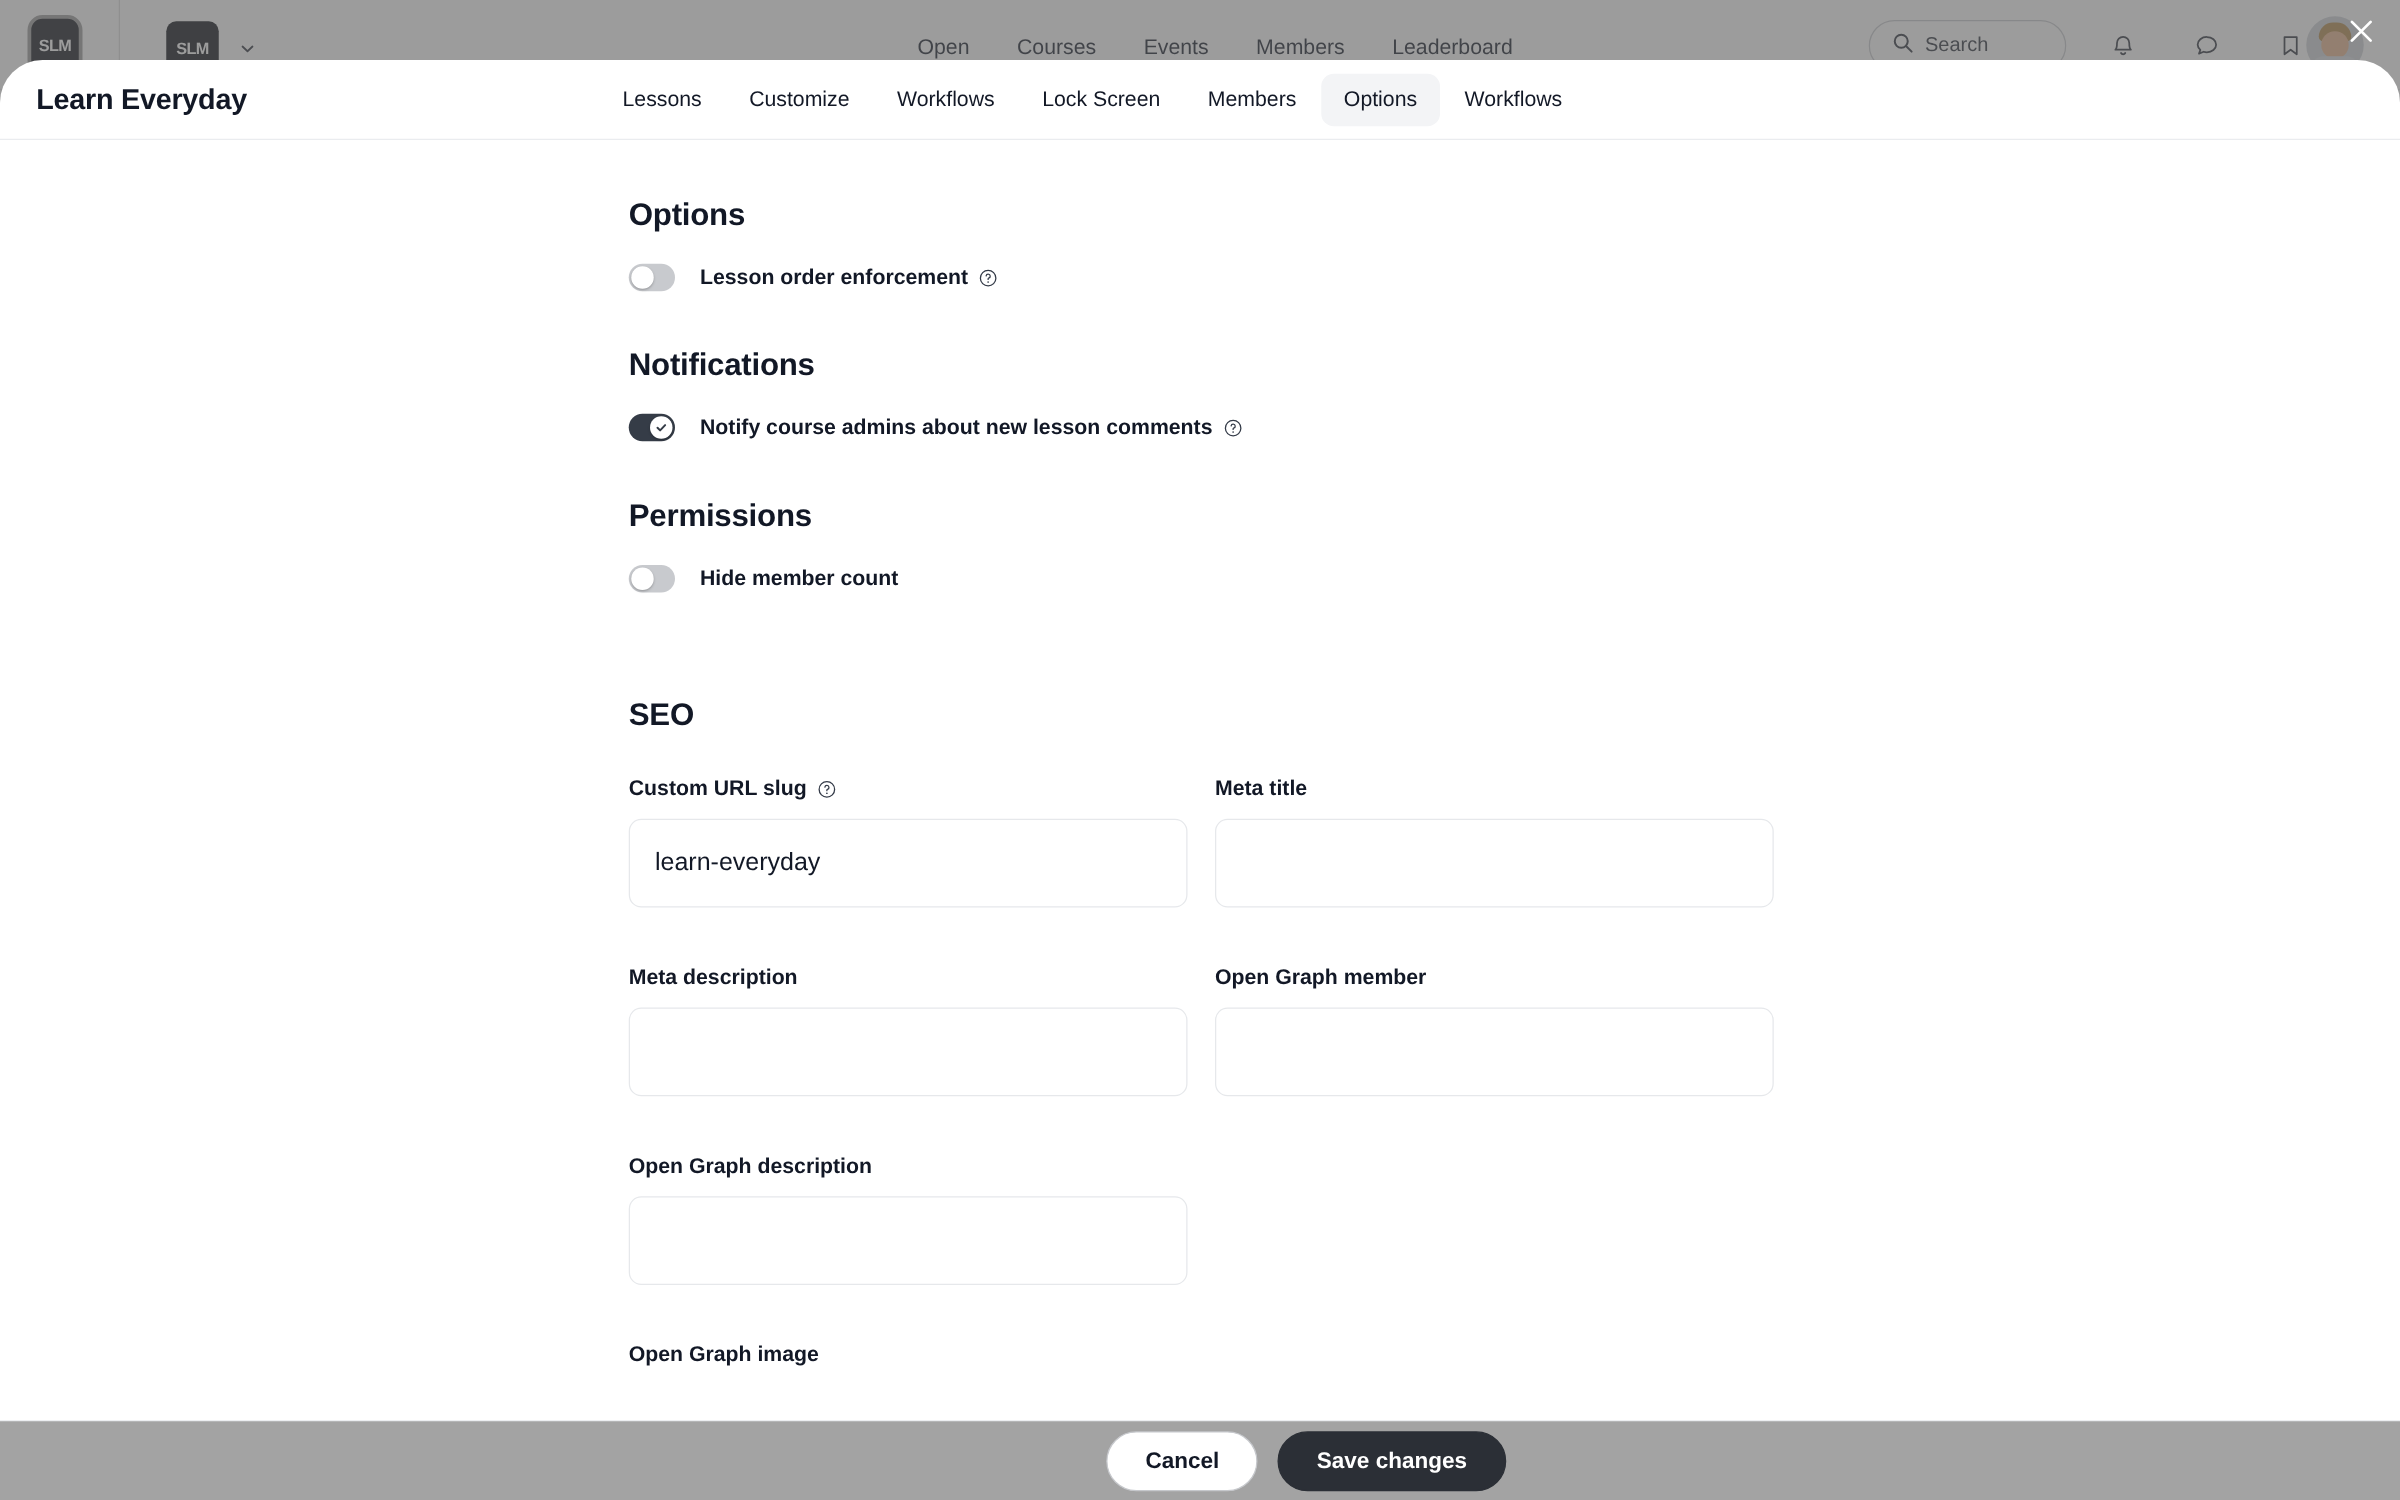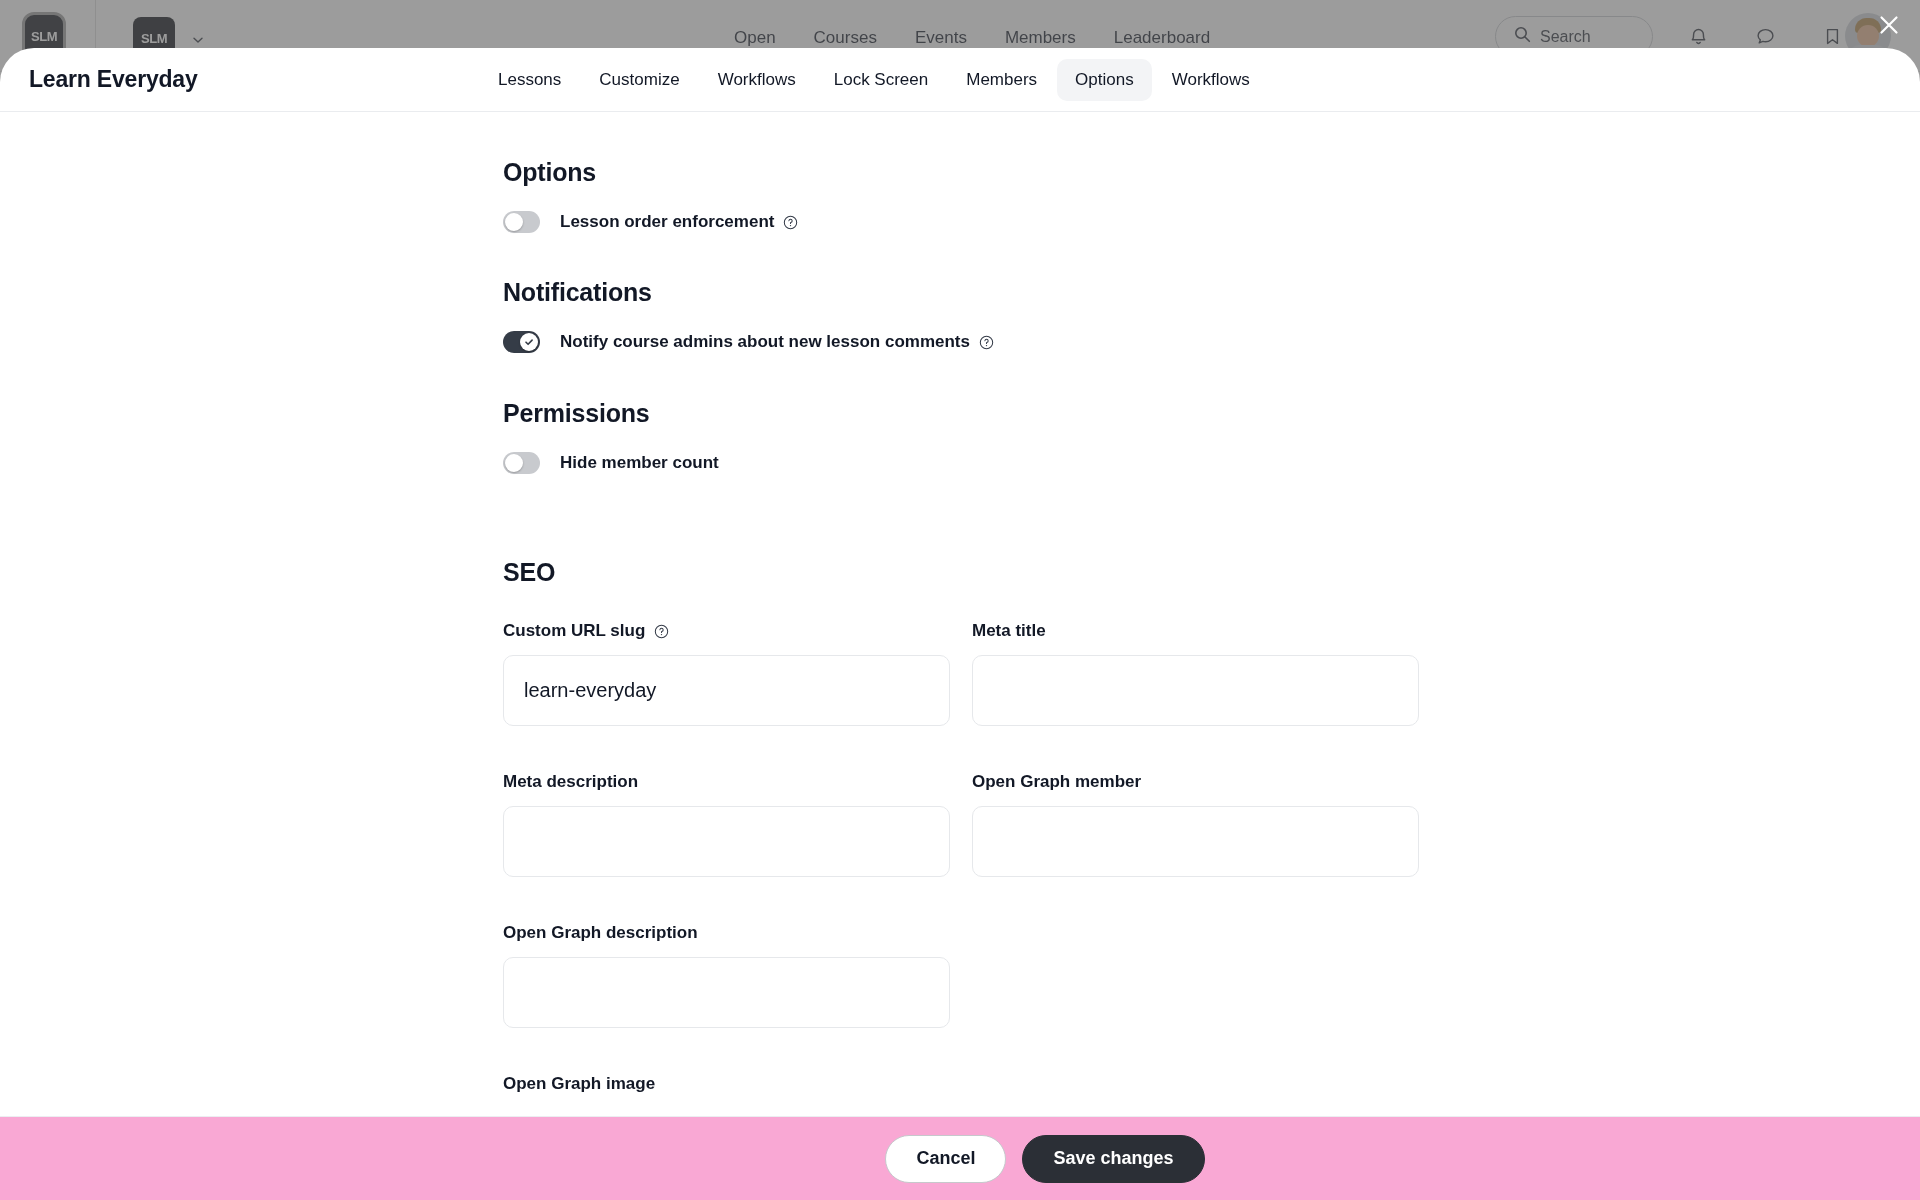--- a/index.html
+++ b/index.html
@@ -275,27 +275,27 @@
   .cut-label {
     margin-top: 46px;
     font-size: 17px;
     font-weight: 700;
     color: #121826;
   }
 
   
   .modal-footer {
     flex: 0 0 auto;
-    height: 84px;
+    height: 64px;
     border-top: 1px solid #eceef1;
     display: flex;
     align-items: center;
     justify-content: center;
     gap: 16px;
-    background: #f9a8d4;
+    background: #a3a3a3;
     padding-left: 170px;
   }
   .btn {
     font-family: "Liberation Sans", sans-serif;
     font-size: 18px;
     font-weight: 700;
     border-radius: 26px;
     cursor: pointer;
     height: 48px;
     display: flex;

